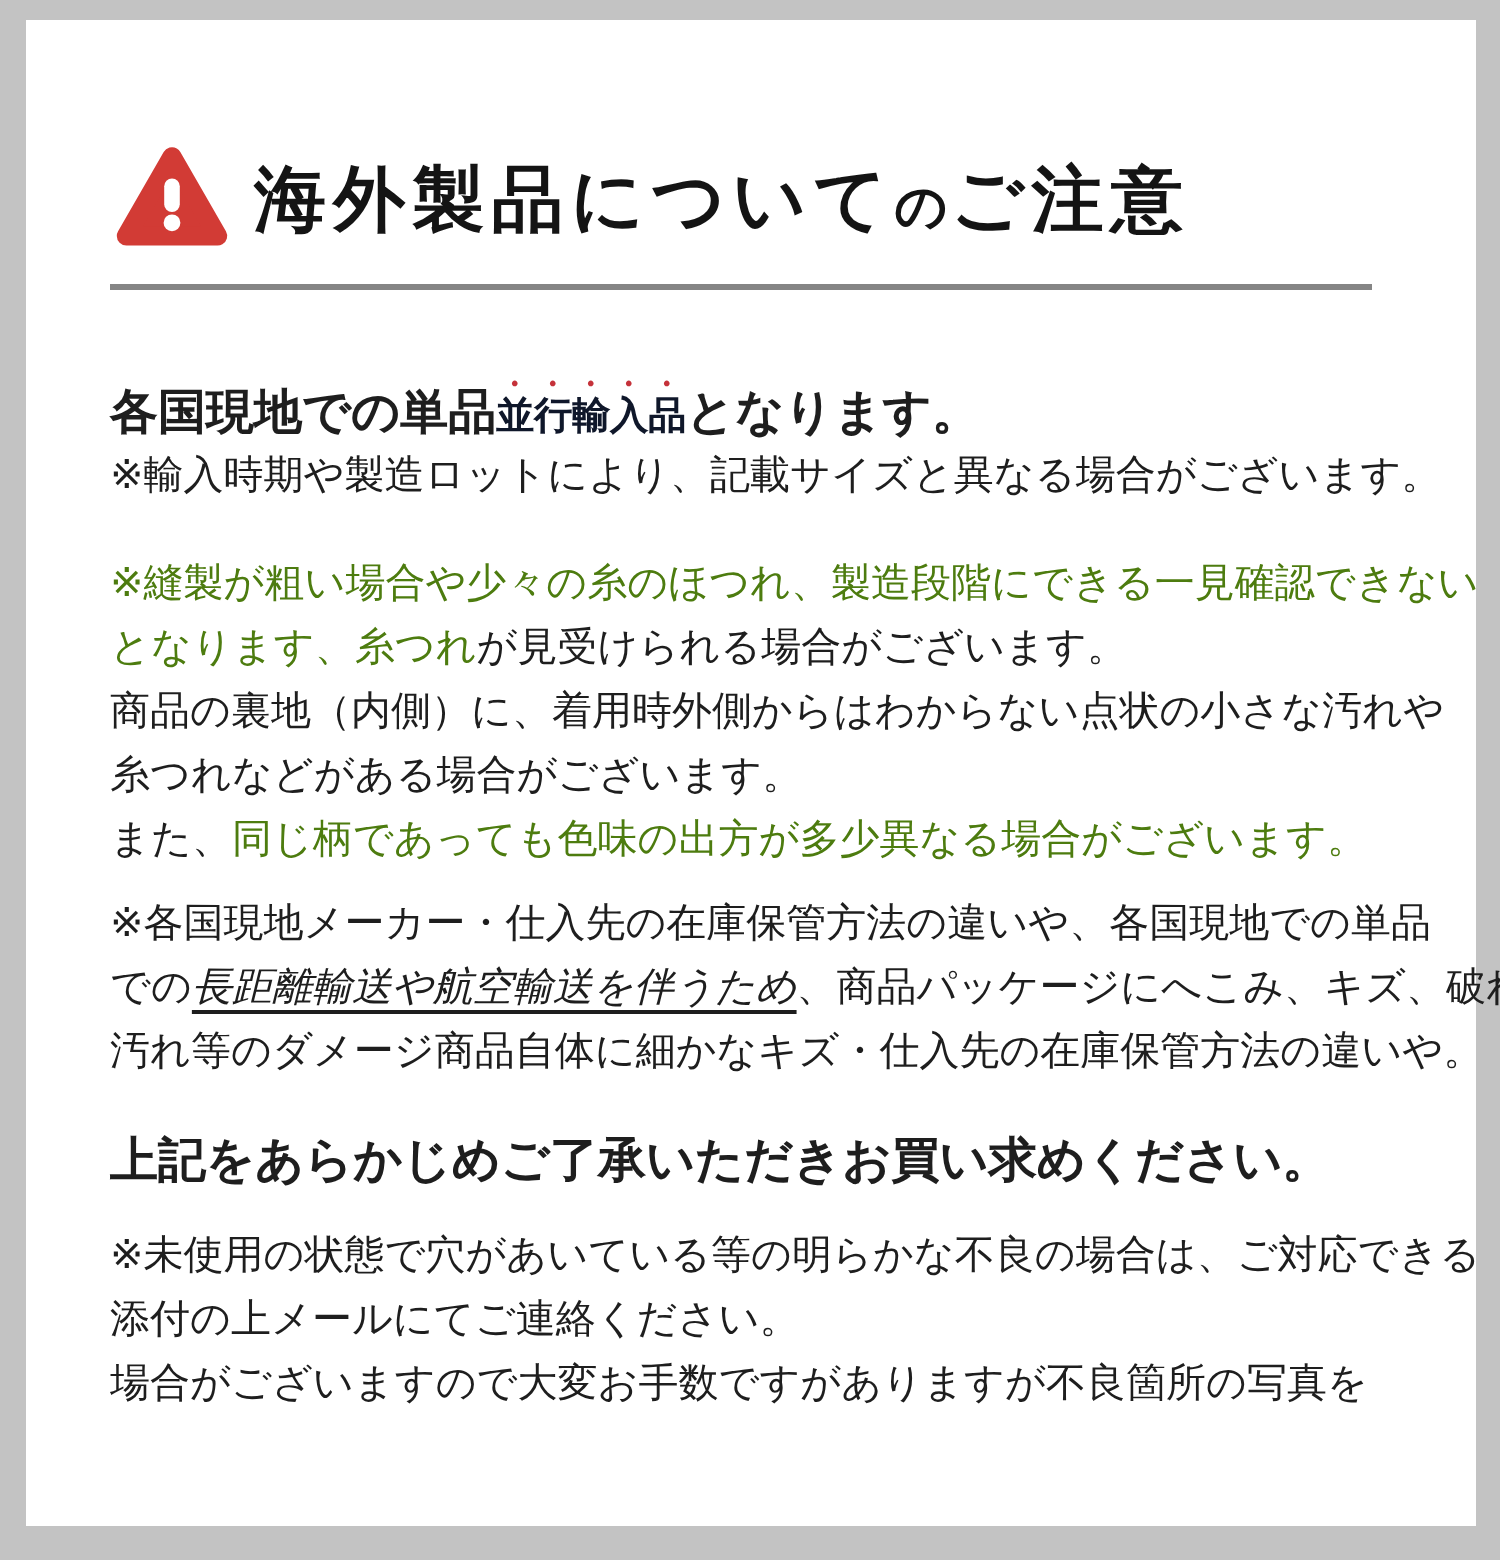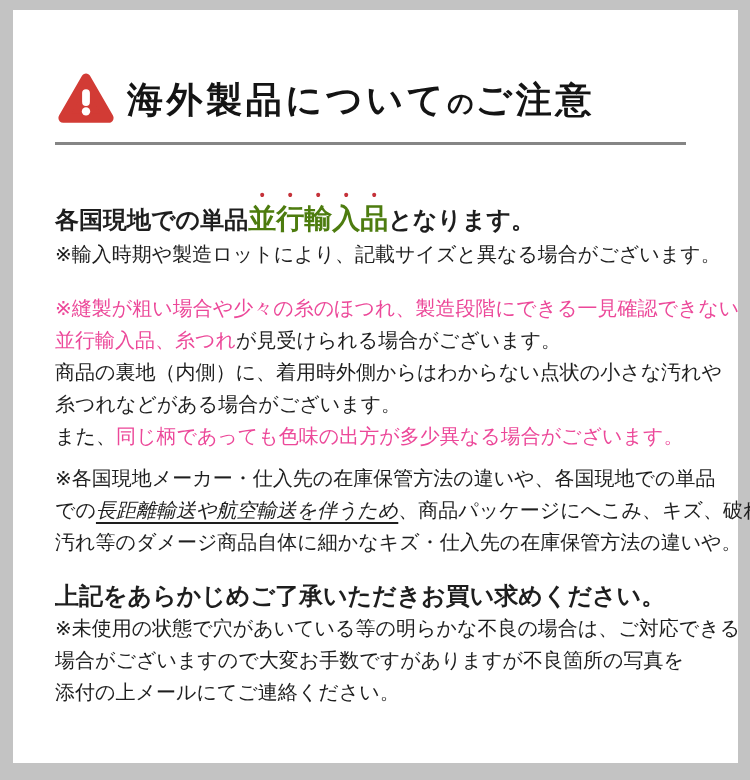--- a/index.html
+++ b/index.html
@@ -40,48 +40,48 @@
 
   
   .intro {
     margin-top: 42px;
     font-size: 24px;
     font-weight: bold;
     color: #1e1e1e;
     white-space: nowrap;
   }
   .intro .hl {
-    color: #4d7c0f;
-    font-size: 28px;
+    color: #0f172a;
+    font-size: 19px;
     -webkit-text-emphasis: filled dot #c5323a;
     text-emphasis: filled dot #c5323a;
     -webkit-text-emphasis-position: over right;
     text-emphasis-position: over right;
     text-align: center;
   }
 
   .body-text { font-size: 20px; line-height: 32px; white-space: nowrap; }
   .p-import  { }
   .p-quality { margin-top: 22px; }
   .p-ship    { margin-top: 10px; }
-  .red  { color: #ec4899; }
+  .red  { color: #4d7c0f; }
   .uline {
     text-decoration: underline;
     text-decoration-thickness: 2px;
     text-underline-offset: 5px;
     font-style: italic;
   }
 
   .closing {
     margin-top: 22px;
     font-size: 24px;
     font-weight: bold;
     white-space: nowrap;
   }
-  .p-defect { }
+  .p-defect { margin-top: 16px; }
 </style>
 </head>
 <body>
 
 <div class="panel">
   <div class="content">
 
     <div class="header">
       <svg class="warn-icon" viewBox="0 0 100 100" aria-hidden="true">
         <path d="M50 14 L88 80 L12 80 Z" fill="#d23b35" stroke="#d23b35" stroke-width="16" stroke-linejoin="round"></path>
@@ -92,34 +92,34 @@
     </div>
 
     <hr class="divider">
 
     <div class="intro"><span>各国現地での単品</span><span class="hl">並行輸入品</span><span>となります。</span></div>
 
     <div class="body-text p-import">※輸入時期や製造ロットにより、記載サイズと異なる場合がございます。</div>
 
     <div class="body-text p-quality">
       <div class="red">※縫製が粗い場合や少々の糸のほつれ、製造段階にできる一見確認できない</div>
-      <div><span class="red">並行輸入品、糸つれ</span><span>が見受けられる場合がございます。</span></div>
+      <div><span class="red">となります、糸つれ</span><span>が見受けられる場合がございます。</span></div>
       <div>商品の裏地（内側）に、着用時外側からはわからない点状の小さな汚れや</div>
       <div>糸つれなどがある場合がございます。</div>
       <div><span>また、</span><span class="red">同じ柄であっても色味の出方が多少異なる場合がございます。</span></div>
     </div>
 
     <div class="body-text p-ship">
       <div>※各国現地メーカー・仕入先の在庫保管方法の違いや、各国現地での単品</div>
       <div><span>での</span><span class="uline">長距離輸送や航空輸送を伴うため</span><span>、商品パッケージにへこみ、キズ、破れ、</span></div>
       <div>汚れ等のダメージ商品自体に細かなキズ・仕入先の在庫保管方法の違いや。</div>
     </div>
 
     <div class="closing">上記をあらかじめご了承いただきお買い求めください。</div>
 
     <div class="body-text p-defect">
       <div>※未使用の状態で穴があいている等の明らかな不良の場合は、ご対応できる</div>
+      <div>添付の上メールにてご連絡ください。</div>
       <div>場合がございますので大変お手数ですがありますが不良箇所の写真を</div>
-      <div>添付の上メールにてご連絡ください。</div>
     </div>
 
   </div>
 </div>
 
 </body></html>

